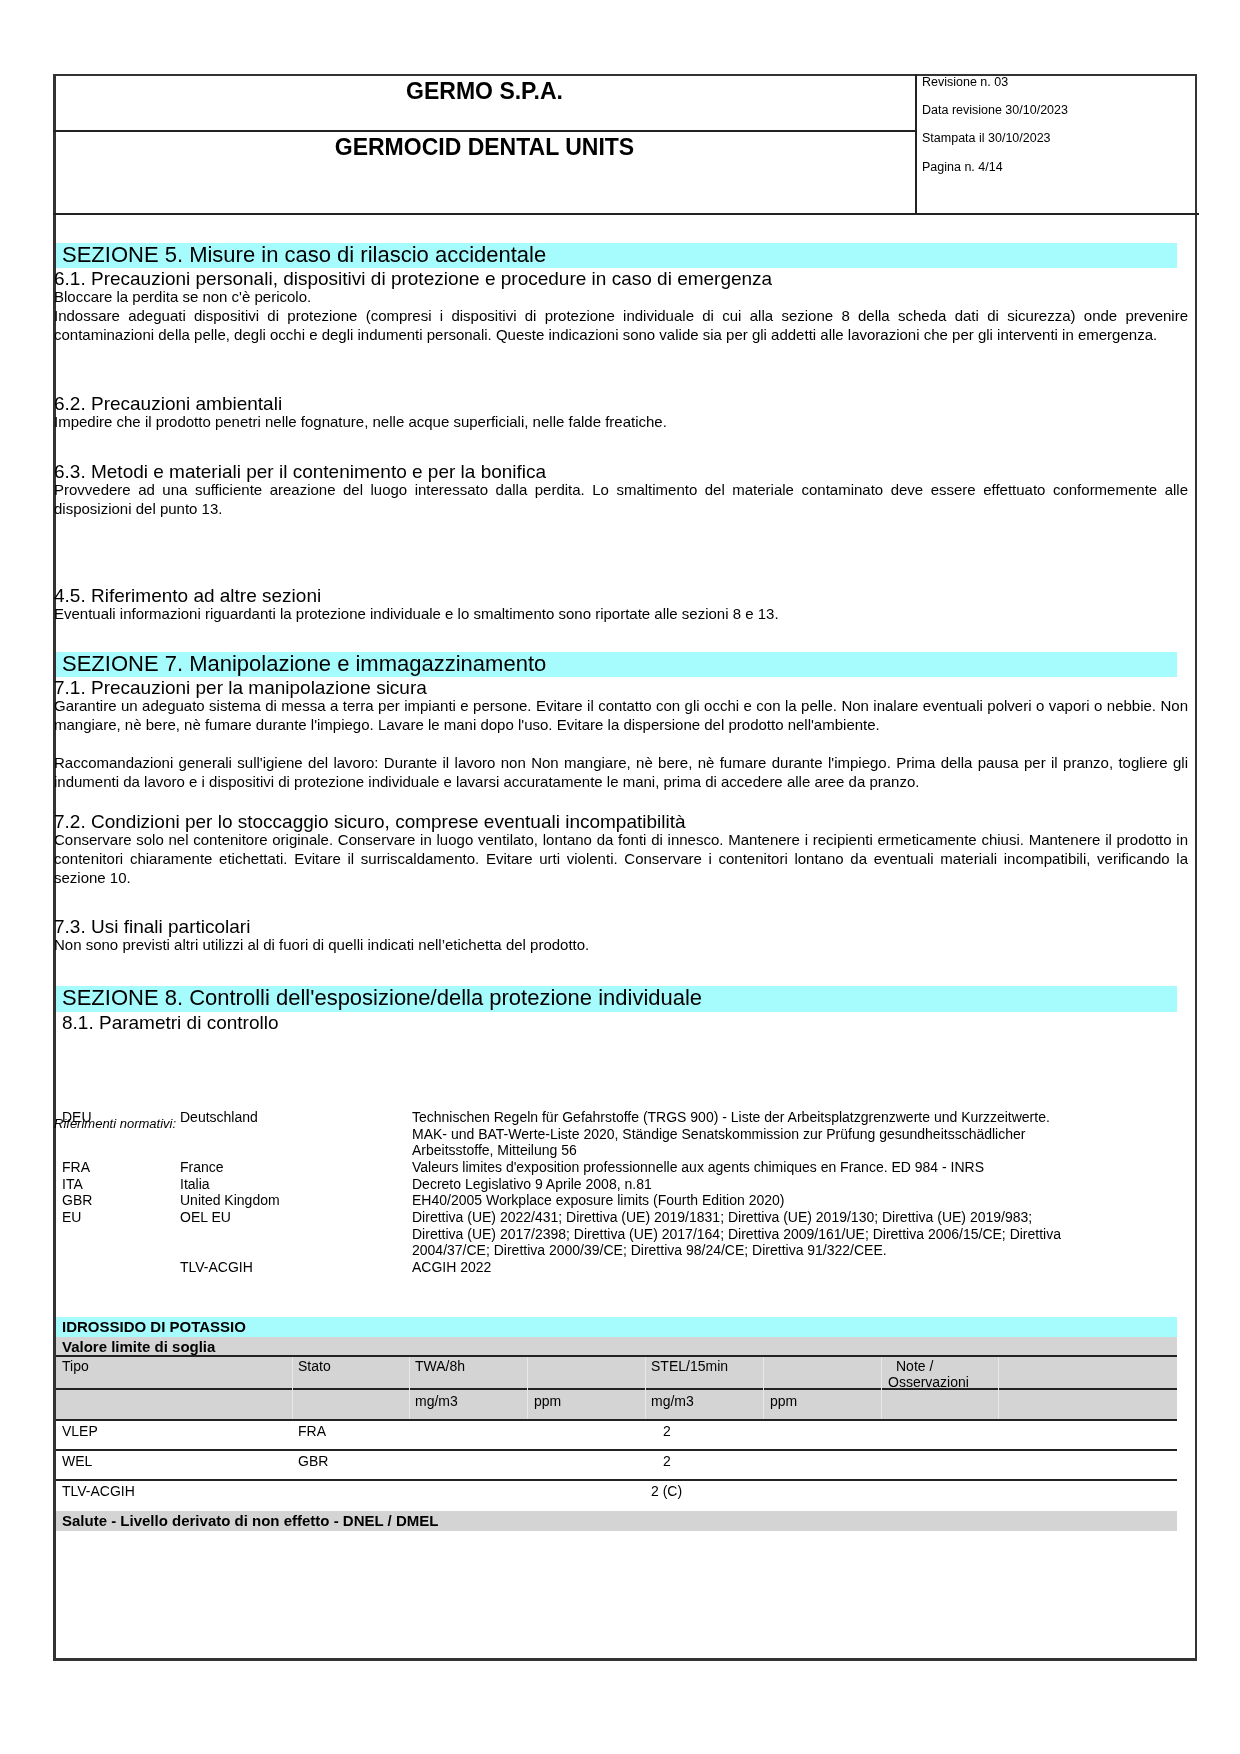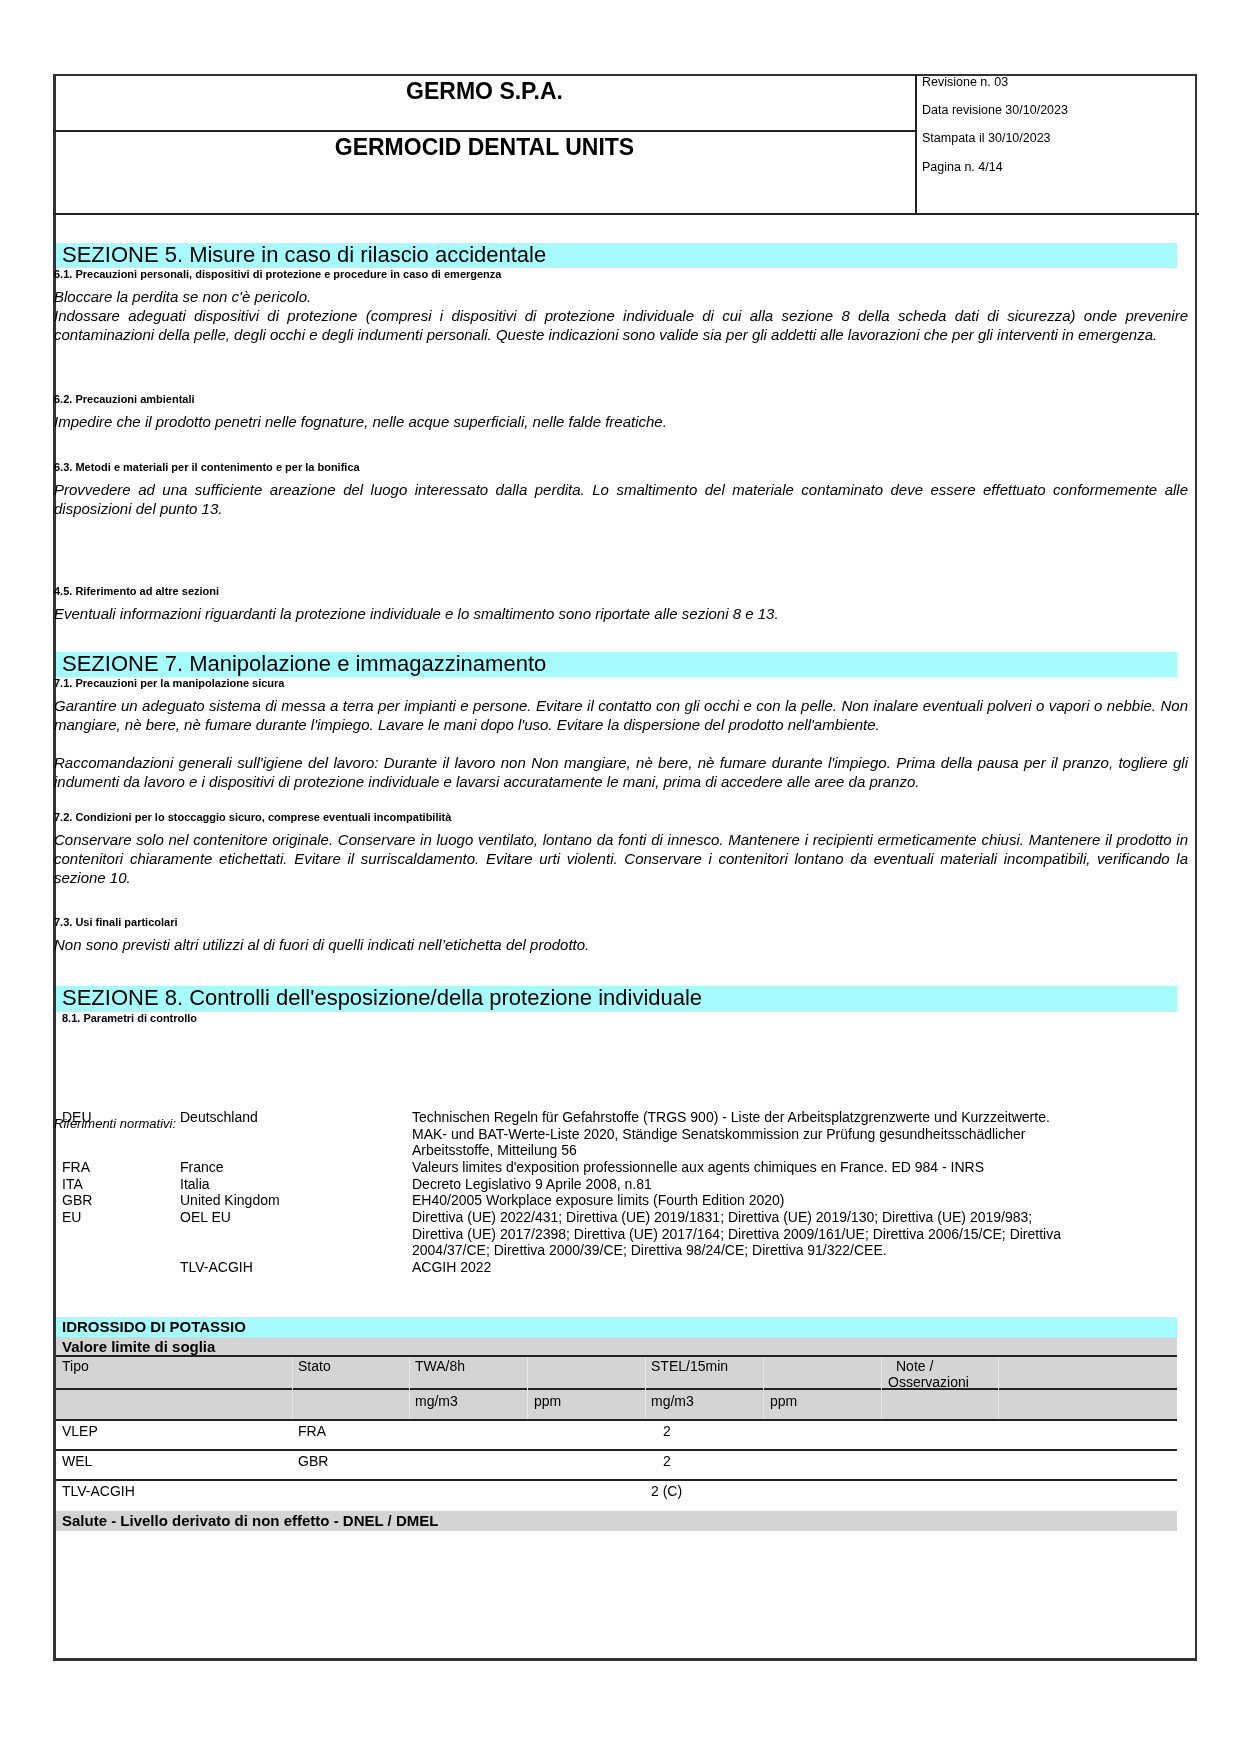--- a/index.html
+++ b/index.html
@@ -9,23 +9,23 @@
                  border:2px solid #333; border-left-width:3px; border-right-width:2px; border-bottom-width:3px; box-sizing:border-box; }
   .hdr-divider-v { position:absolute; left:915px; top:74px; width:2px; height:140px; background:#222; }
   .hdr-line-mid { position:absolute; left:53px; top:130px; width:863px; height:2px; background:#222; }
   .hdr-line-bot { position:absolute; left:53px; top:213px; width:1146px; height:2px; background:#222; }
   .company { position:absolute; left:53px; width:863px; text-align:center; font-weight:bold; font-size:23px; }
   .hdr-info { position:absolute; left:922px; font-size:12.5px; }
   .band { position:absolute; left:56px; width:1121px; }
   .cyan { background:#a6fcfc; }
   .gray { background:#d4d4d4; }
   .sec-title { position:absolute; left:62px; font-size:22px; white-space:nowrap; }
-  .sub { position:absolute; left:54px; font-weight:bold; font-size:11px; white-space:nowrap; }
+  .sub { position:absolute; left:54px; font-weight:normal; font-size:19px; white-space:nowrap; }
   .para { position:absolute; left:54px; width:1134px; font-size:15px; line-height:19px; text-align:justify; }
-  .para p { margin:0;font-style:italic; }
+  .para p { margin:0; }
   .para p.last { text-align-last:left; }
   .ref { position:absolute; font-size:14px; line-height:16.6px; white-space:nowrap; }
   .tbl-text { position:absolute; font-size:14px; white-space:nowrap; }
   .tbl-bold { position:absolute; font-size:15px; font-weight:bold; white-space:nowrap; }
   .hline { position:absolute; left:56px; width:1121px; height:2px; background:#222; }
   .vsep { position:absolute; width:1px; background:#e8e8e8; }
 </style>
 </head>
 <body>
 

